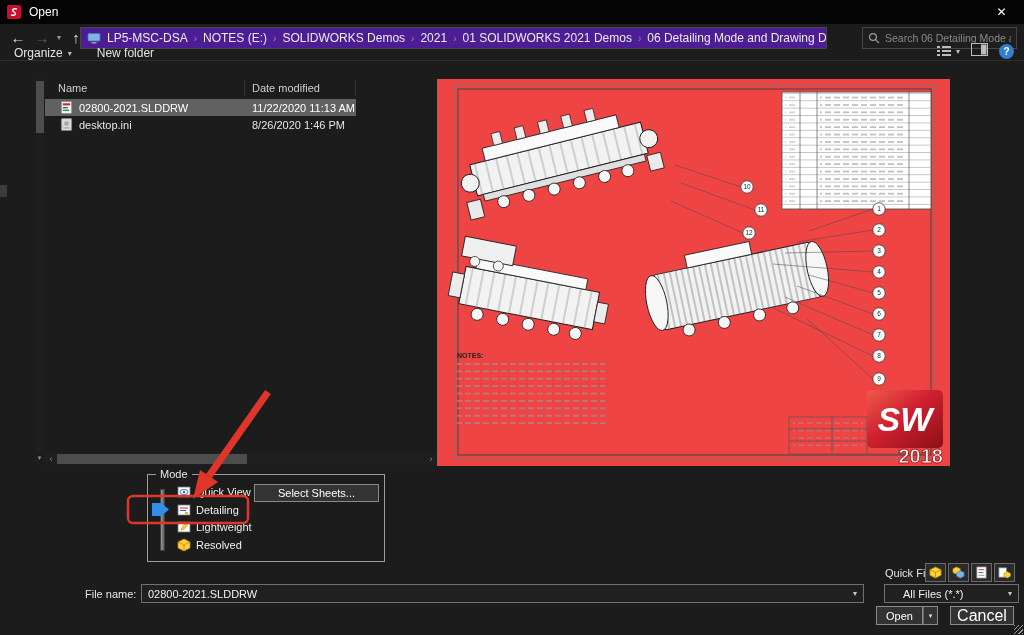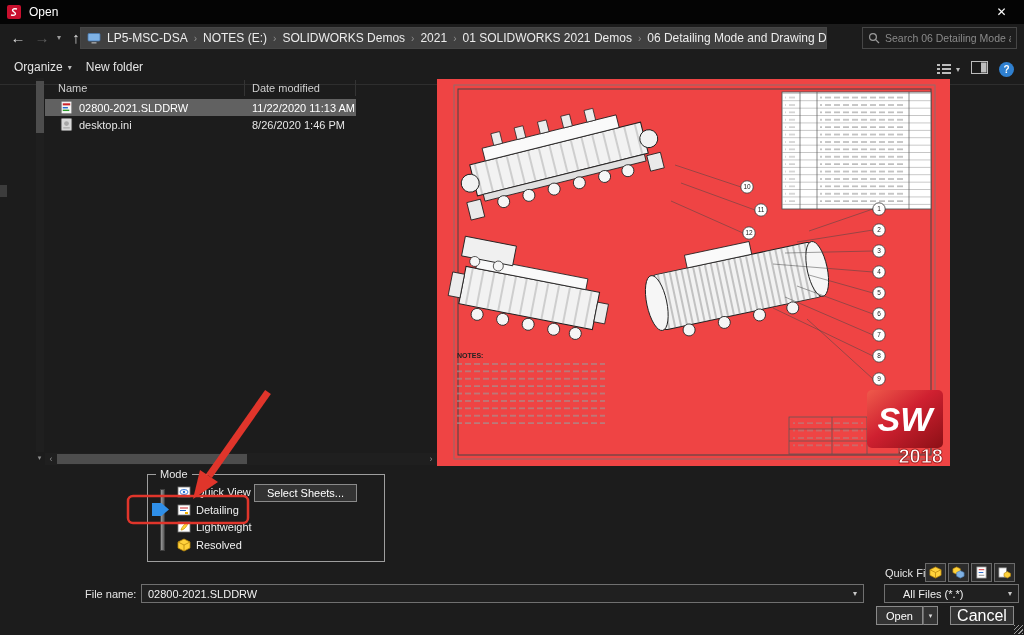--- a/index.html
+++ b/index.html
@@ -11,30 +11,30 @@
   
   .titlebar { position:absolute; top:0; left:0; right:0; height:24px; background:#040404; display:flex; align-items:center; }
   .app-icon { margin-left:7px; width:14px; height:14px; flex:0 0 auto; }
   .win-title { margin-left:8px; font-size:12px; color:#fff; }
   .close-btn { position:absolute; right:0; top:0; width:45px; height:24px; display:flex; align-items:center; justify-content:center; font-size:12px; color:#fff; cursor:pointer; }
   
   .navrow { position:absolute; top:24px; left:0; right:0; height:28px; }
   .nav-btn { position:absolute; top:1px; width:24px; height:25px; display:flex; align-items:center; justify-content:center; font-size:15px; color:#dcdcdc; }
   .nav-btn.disabled { color:#5e5e5e; }
   .nav-caret { position:absolute; top:1px; width:14px; height:25px; display:flex; align-items:center; justify-content:center; font-size:8px; color:#9a9a9a; }
-  .addressbar { position:absolute; left:80px; top:3px; width:747px; height:22px; background:#404040; border:1px solid #464646; display:flex; align-items:center; overflow:hidden; }
+  .addressbar { position:absolute; left:80px; top:3px; width:747px; height:22px; background:#4c1d95; border:1px solid #464646; display:flex; align-items:center; overflow:hidden; }
   .addr-icon { margin-left:6px; width:14px; height:13px; flex:0 0 auto; }
   .crumb { font-size:12px; color:#ececec; padding:0 6px; white-space:nowrap; cursor:default; }
   .crumb-sep { font-size:10px; color:#8f8f8f; }
   .searchbox { position:absolute; left:862px; top:3px; width:155px; height:22px; background:#1e1e1e; border:1px solid #464646; display:flex; align-items:center; padding:0 5px; gap:5px; }
   .searchbox svg { flex:0 0 auto; }
   .searchbox input { flex:1; min-width:0; background:transparent; border:none; outline:none; color:#bdbdbd; font-size:10.5px; font-family:inherit; }
   .searchbox input::placeholder { color:#8a8a8a; opacity:1; }
   
-  .toolbar { position:absolute; top:60px; left:0; right:0; height:25px; display:flex; align-items:flex-start; border-bottom:1px solid #2e2e2e; }
+  .toolbar { position:absolute; top:36px; left:0; right:0; height:25px; display:flex; align-items:flex-end; border-bottom:1px solid #2e2e2e;gap:11px; }
   .tool-item { font-size:12px; color:#e4e4e4; margin-left:14px; display:flex; gap:5px; align-items:center; cursor:default; }
   .tool-item .caret { font-size:8px; color:#bdbdbd; }
   .toolbar-right { margin-left:auto; margin-right:10px; display:flex; align-items:center; gap:11px; }
   .help-btn { width:15px; height:15px; border-radius:50%; background:#2f80d0; color:#fff; font-size:10px; font-weight:bold; display:flex; align-items:center; justify-content:center; }
   
   .tree-stub { position:absolute; left:0; top:185px; width:7px; height:12px; background:#3c3c3c; }
   .vscroll { position:absolute; left:36px; top:78px; width:8px; height:374px; background:#1f1f1f; }
   .vscroll-thumb { position:absolute; top:3px; left:0; width:8px; height:52px; background:#4d4d4d; }
   .vscroll-down { position:absolute; left:33px; top:452px; width:13px; height:12px; color:#8f8f8f; font-size:7px; text-align:center; line-height:12px; }
   
@@ -55,21 +55,21 @@
   
   .preview { position:absolute; left:437px; top:79px; width:513px; height:387px; background:#ef4444; }
   
   .modebox { position:absolute; left:147px; top:474px; width:238px; height:88px; border:1px solid #9e9e9e; }
   .modebox-label { position:absolute; top:-7px; left:8px; background:#1c1c1c; padding:0 4px; font-size:11px; color:#e8e8e8; }
   .slider-track { position:absolute; left:12px; top:14px; width:5px; height:62px; background:linear-gradient(to right,#9a9a9a,#5c5c5c); border:1px solid #3f3f3f; }
   .slider-handle { position:absolute; left:4px; top:28px; width:17px; height:13px; background:#2f8fe8; clip-path:polygon(0 0,55% 0,100% 50%,55% 100%,0 100%); }
   .mode-option { position:absolute; left:29px; height:16px; display:flex; align-items:center; gap:5px; font-size:11px; color:#f0f0f0; cursor:default; }
   .mode-option svg { flex:0 0 auto; }
   .opt0{top:9px} .opt1{top:27px} .opt2{top:44px} .opt3{top:62px}
-  .select-sheets { position:absolute; left:106px; top:9px; width:103px; height:18px; background:#333; border:1px solid #8a8a8a; color:#fff; font-size:11px; display:flex; align-items:center; justify-content:center; cursor:default; }
+  .select-sheets { position:absolute; left:106px; top:9px; width:125px; height:18px; background:#333; border:1px solid #8a8a8a; color:#fff; font-size:11px; display:flex; align-items:center; justify-content:center; cursor:default; }
   
   .label { position:absolute; font-size:11px; color:#e4e4e4; }
   .combo { position:absolute; height:19px; background:#202020; border:1px solid #707070; display:flex; align-items:center; }
   .combo input { flex:1; min-width:0; background:transparent; border:none; outline:none; color:#f0f0f0; font-size:11px; font-family:inherit; padding:0 6px; }
   .combo-text { flex:1; font-size:11px; color:#f0f0f0; padding:0 6px; white-space:nowrap; overflow:hidden; }
   .combo-arrow { width:16px; text-align:center; color:#c8c8c8; font-size:8px; }
   .qf-btn { position:absolute; top:563px; width:21px; height:19px; background:#2b2b2b; border:1px solid #6a6a6a; display:flex; align-items:center; justify-content:center; }
   .btn { position:absolute; height:19px; background:#333; border:1px solid #8a8a8a; color:#fff; font-size:16px; display:flex; align-items:center; justify-content:center; cursor:default; }
   .open-split { position:absolute; left:876px; top:606px; height:19px; display:flex; }
   .open-main { width:47px; background:#333; border:1px solid #8a8a8a; color:#fff; font-size:11px; display:flex; align-items:center; justify-content:center; }

